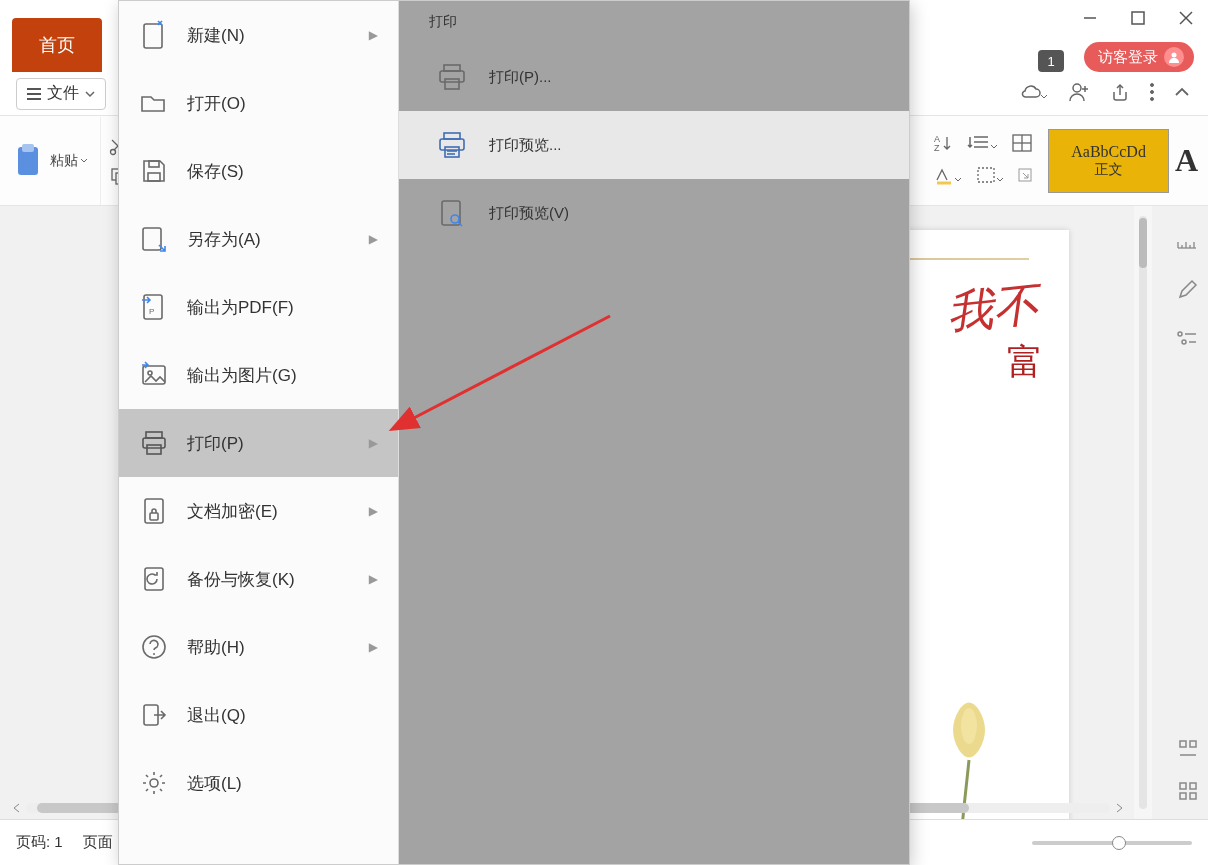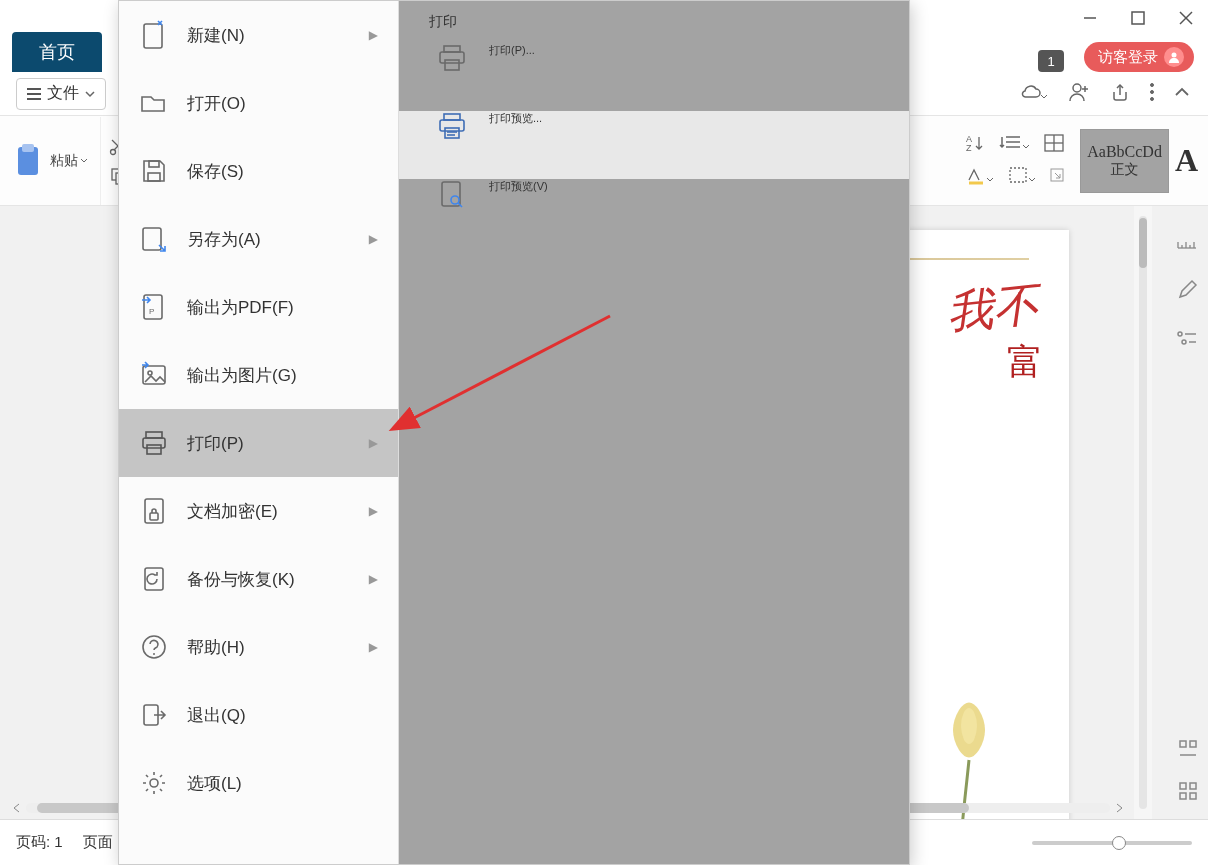--- a/index.html
+++ b/index.html
@@ -4,41 +4,41 @@
 <style>
   * { margin:0; padding:0; box-sizing:border-box; font-family:"Microsoft YaHei","PingFang SC",sans-serif; }
   body { width:1208px; height:865px; background:#fff; position:relative; overflow:hidden; color:#333; }
 
   
   .winctrls { position:absolute; top:4px; right:8px; display:flex; gap:20px; align-items:center; }
   .winctrls div { width:28px; height:28px; display:flex; align-items:center; justify-content:center; stroke:#555; }
 
   
   .topbar { position:absolute; top:28px; left:0; right:0; height:44px; background:#fff; display:flex; align-items:flex-end; }
-  .home-tab { width:90px; height:40px; background:#0c4a6e; color:#fff; font-size:18px; display:flex; align-items:center; justify-content:center; margin-left:12px; border-radius:4px 4px 0 0; }
+  .home-tab { width:90px; height:54px; background:#c2410c; color:#fff; font-size:18px; display:flex; align-items:center; justify-content:center; margin-left:12px; border-radius:4px 4px 0 0; }
   .badge-one { margin-left:auto; width:26px; height:22px; border-radius:4px; background:#555; color:#fff; font-size:13px; display:flex; align-items:center; justify-content:center; margin-right:20px; }
   .guest-btn { height:30px; padding:0 10px 0 14px; border-radius:15px; background:#e85b5b; color:#fff; font-size:15px; display:flex; align-items:center; gap:6px; margin-right:14px; }
   .avatar { width:20px; height:20px; border-radius:50%; background:#ff8e8e; display:flex; align-items:center; justify-content:center; }
 
   
   .toolbar2 { position:absolute; top:72px; left:0; right:0; height:44px; display:flex; align-items:center; border-bottom:1px solid #e5e5e5; }
   .file-dd { margin-left:16px; height:32px; padding:0 10px; display:flex; align-items:center; gap:6px; border:1px solid #ccc; border-radius:4px; background:#fff; font-size:16px; }
   .hamb { display:flex; flex-direction:column; gap:3px; }
   .hamb span { width:14px; height:2px; background:#555; }
   .rt-icons { margin-left:auto; display:flex; gap:20px; padding-right:18px; align-items:center; }
   .rt-icons svg, .rib svg { stroke:#666; }
 
   
   .ribbon { position:absolute; top:116px; left:0; right:0; height:90px; display:flex; align-items:center; border-bottom:1px solid #e5e5e5; background:#fdfdfd; }
   .rib-grp { display:flex; flex-direction:row; align-items:center; justify-content:center; padding:0 12px; height:88px; gap:4px; }
   .rib-grp.sep { border-right:1px solid #eee; }
   .rib-lbl { font-size:14px; color:#444; }
   .rib-icons-col { display:flex; flex-direction:column; gap:10px; padding:0 8px; justify-content:center; height:88px; }
   .rib-icons-col .row { display:flex; gap:14px; align-items:center; }
-  .style-box { border:1px solid #999; height:64px; padding:4px 6px; display:flex; flex-direction:column; align-items:center; justify-content:center; margin:10px 0 10px 8px; background:#a3a3a3; }
+  .style-box { border:1px solid #999; height:64px; padding:4px 22px; display:flex; flex-direction:column; align-items:center; justify-content:center; margin:10px 0 10px 8px; background:#eab308; }
   .style-box .sample { font-size:16px; font-family:"Times New Roman",serif; }
   .style-box .caption { font-size:14px; }
   .big-A { font-size:32px; font-family:"Times New Roman",serif; font-weight:bold; margin-left:6px; }
 
   
   .doc-area { position:absolute; top:206px; left:0; right:0; bottom:46px; background:#f1f1f1; overflow:hidden; }
   .doc-page { position:absolute; top:24px; left:50%; transform:translateX(-50%); width:930px; height:760px; background:#fff; box-shadow:0 0 6px rgba(0,0,0,.15); }
   .doc-topline { position:absolute; top:28px; left:40px; right:40px; height:2px; background:linear-gradient(90deg,#b59a6b,#e0cfa2); }
   .callig { position:absolute; top:48px; right:30px; font-size:46px; font-family:"STKaiti","KaiTi",serif; color:#c53131; transform:rotate(-6deg); font-style:italic; }
   .callig2 { position:absolute; top:108px; right:26px; font-size:36px; font-family:"STKaiti","KaiTi",serif; color:#b12020; }
@@ -67,21 +67,21 @@
   
   .filemenu { position:absolute; top:0; left:118px; width:792px; height:865px; background:#a3a3a3; box-shadow:2px 4px 16px rgba(0,0,0,.2); display:flex; z-index:50; border:1px solid #ccc; }
   .fm-left { width:280px; border-right:1px solid #ddd; background:#fbfbfb; display:flex; flex-direction:column; padding-top:0; }
   .fm-item { height:68px; display:flex; align-items:center; gap:18px; padding:0 20px; font-size:17px; color:#333; position:relative; }
   .fm-item .chev { margin-left:auto; color:#999; font-size:12px; }
   .fm-item.active { background:#c5c5c5; }
   .fm-icon { width:30px; height:30px; display:flex; align-items:center; justify-content:center; }
 
   .fm-right { flex:1; padding:0 0 0 0; }
   .fm-title { font-size:14px; font-weight:400; padding:12px 30px; }
-  .sub-item { height:68px; display:flex; align-items:flex-start; gap:22px; padding:0 38px; font-size:11px; }
+  .sub-item { height:68px; display:flex; align-items:center; gap:22px; padding:0 38px; font-size:15px; }
   .sub-item.hover { background:#e8e8e8; }
 
   
   .arrow-annot { position:absolute; left:400px; top:310px; z-index:60; pointer-events:none; }
 
   svg { overflow:visible; }
 </style>
 </head>
 <body>
 

